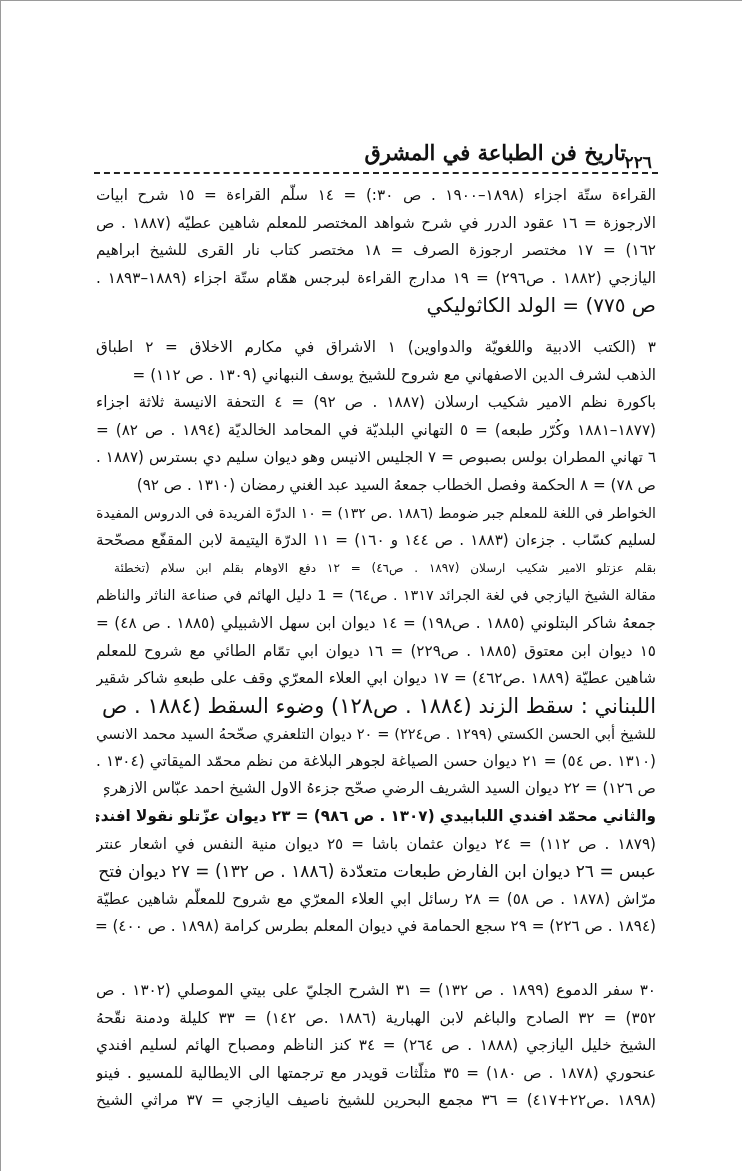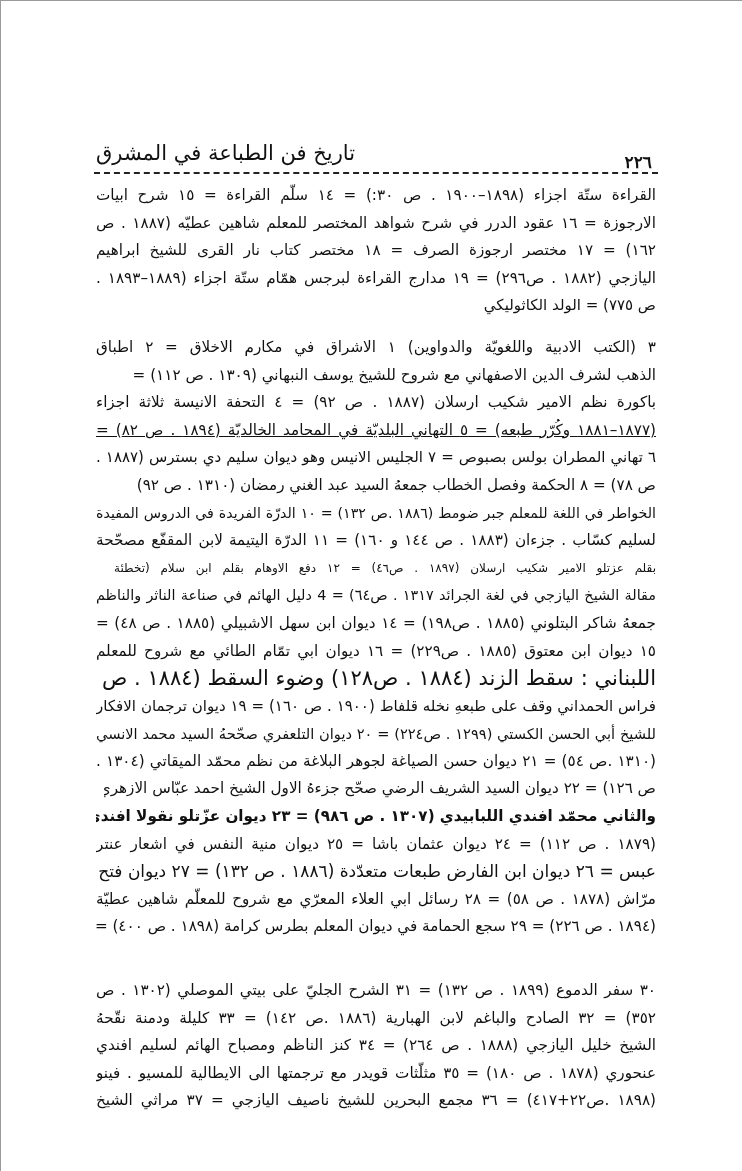--- a/index.html
+++ b/index.html
@@ -36,24 +36,24 @@
   }
   .running-head {
     position: relative;
     height: 34px;
   }
   .running-title {
     position: absolute;
     left: 0;
     right: 0;
     top: 0;
-    text-align: left;
+    text-align: right;
     font-family: "DejaVu Serif", serif;
     font-size: 21px;
-    font-weight: normal;
+    font-weight: bold;
     line-height: 30px;
     padding-right: 30px;
   }
   .page-number {
     position: absolute;
     right: 4px;
     top: 2px;
     font-family: "DejaVu Serif", serif;
     font-size: 17px;
     font-weight: bold;
@@ -104,38 +104,38 @@
     <div class="running-title">تاريخ فن الطباعة في المشرق</div>
   </div>
   <div class="head-rule"></div>
 
   <div class="body-text">
     <p class="para">
       <span class="line" style="font-size: 15.2px;">القراءة ستّة اجزاء (١٨٩٨–١٩٠٠ . ص ٣٠:) = ١٤ سلّم القراءة = ١٥ شرح ابيات</span>
       <span class="line" style="font-size: 15.2px;">الارجوزة = ١٦ عقود الدرر في شرح شواهد المختصر للمعلم شاهين عطيّه (١٨٨٧ . ص</span>
       <span class="line" style="font-size: 15.2px;">١٦٢) = ١٧ مختصر ارجوزة الصرف = ١٨ مختصر كتاب نار القرى للشيخ ابراهيم</span>
       <span class="line" style="font-size: 15.2px;">اليازجي (١٨٨٢ . ص٢٩٦) = ١٩ مدارج القراءة لبرجس همّام ستّة اجزاء (١٨٨٩–١٨٩٣ .</span>
-      <span class="line last" style="font-size: 15px;">ص ٧٧٥) = الولد الكاثوليكي</span>
+      <span class="line last" style="font-size: 20px;">ص ٧٧٥) = الولد الكاثوليكي</span>
     </p>
 
     <p class="para">
       <span class="line" style="font-size: 15.2px;">٣ (الكتب الادبية واللغويّة والدواوين) ١ الاشراق في مكارم الاخلاق = ٢ اطباق</span>
       <span class="line" style="font-size: 15.2px; margin-left: 35px;">الذهب لشرف الدين الاصفهاني مع شروح للشيخ يوسف النبهاني (١٣٠٩ . ص ١١٢) = ٣</span>
       <span class="line" style="font-size: 15.2px;">باكورة نظم الامير شكيب ارسلان (١٨٨٧ . ص ٩٢) = ٤ التحفة الانيسة ثلاثة اجزاء</span>
-      <span class="line" style="font-size: 15.2px; text-decoration: underline;">(١٨٧٧–١٨٨١ وكُرّر طبعه) = ٥ التهاني البلديّة في المحامد الخالديّة (١٨٩٤ . ص ٨٢) =</span>
+      <span class="line" style="font-size: 15.2px;">(١٨٧٧–١٨٨١ وكُرّر طبعه) = ٥ التهاني البلديّة في المحامد الخالديّة (١٨٩٤ . ص ٨٢) =</span>
       <span class="line" style="font-size: 15px;">٦ تهاني المطران بولس بصبوص = ٧ الجليس الانيس وهو ديوان سليم دي بسترس (١٨٨٧ .</span>
       <span class="line" style="font-size: 15.2px; margin-left: 36px;">ص ٧٨) = ٨ الحكمة وفصل الخطاب جمعهُ السيد عبد الغني رمضان (١٣١٠ . ص ٩٢) = ٩</span>
       <span class="line" style="font-size: 14.2px;">الخواطر في اللغة للمعلم جبر ضومط (١٨٨٦ .ص ١٣٢) = ١٠ الدرّة الفريدة في الدروس المفيدة</span>
       <span class="line" style="font-size: 15.2px;">لسليم كسّاب . جزءان (١٨٨٣ . ص ١٤٤ و ١٦٠) = ١١ الدرّة اليتيمة لابن المقفّع مصحّحة</span>
       <span class="line" style="font-size: 12px; margin-left: 18px;">بقلم عزتلو الامير شكيب ارسلان (١٨٩٧ . ص٤٦) = ١٢ دفع الاوهام بقلم ابن سلام (تخطئة</span>
-      <span class="line" style="font-size: 14.4px;">مقالة الشيخ اليازجي في لغة الجرائد ١٣١٧ . ص٦٤) = 4 دليل الهائم في صناعة الناثر والناظم</span>
+      <span class="line" style="font-size: 14.4px;">مقالة الشيخ اليازجي في لغة الجرائد ١٣١٧ . ص٦٤) = 1 دليل الهائم في صناعة الناثر والناظم</span>
       <span class="line" style="font-size: 15.2px;">جمعهُ شاكر البتلوني (١٨٨٥ . ص١٩٨) = ١٤ ديوان ابن سهل الاشبيلي (١٨٨٥ . ص ٤٨) =</span>
       <span class="line" style="font-size: 15.2px;">١٥ ديوان ابن معتوق (١٨٨٥ . ص٢٢٩) = ١٦ ديوان ابي تمّام الطائي مع شروح للمعلم</span>
+      <span class="line" style="font-size: 15.2px;">شاهين عطيّة (١٨٨٩ .ص٤٦٢) = ١٧ ديوان ابي العلاء المعرّي وقف على طبعهِ شاكر شقير</span>
       <span class="line" style="font-size: 21px;">اللبناني : سقط الزند (١٨٨٤ . ص١٢٨) وضوء السقط (١٨٨٤ . ص ٥٠) = ١٨ ديوان ابي</span>
-      <span class="line" style="font-size: 15px;">فراس الحمداني وقف على طبعهِ نخله قلفاط (١٩٠٠ . ص ١٦٠) = ١٩ ديوان ترجمان الافكار</span>
       <span class="line" style="font-size: 14.6px;">للشيخ أبي الحسن الكستي (١٢٩٩ . ص٢٢٤) = ٢٠ ديوان التلعفري صحّحهُ السيد محمد الانسي</span>
       <span class="line" style="font-size: 15.2px;">(١٣١٠ .ص ٥٤) = ٢١ ديوان حسن الصياغة لجوهر البلاغة من نظم محمّد الميقاتي (١٣٠٤ .</span>
       <span class="line" style="font-size: 15.2px; margin-left: 8px;">ص ١٢٦) = ٢٢ ديوان السيد الشريف الرضي صحّح جزءهُ الاول الشيخ احمد عبّاس الازهري</span>
       <span class="line" style="font-size: 15.2px; font-weight: bold;">والثاني محمّد افندي اللبابيدي (١٣٠٧ . ص ٩٨٦) = ٢٣ ديوان عزّتلو نقولا افندي نقّاش</span>
       <span class="line" style="font-size: 15.2px;">(١٨٧٩ . ص ١١٢) = ٢٤ ديوان عثمان باشا = ٢٥ ديوان منية النفس في اشعار عنتر</span>
       <span class="line" style="font-size: 17px;">عبس = ٢٦ ديوان ابن الفارض طبعات متعدّدة (١٨٨٦ . ص ١٣٢) = ٢٧ ديوان فتح الله</span>
       <span class="line" style="font-size: 15.2px;">مرّاش (١٨٧٨ . ص ٥٨) = ٢٨ رسائل ابي العلاء المعرّي مع شروح للمعلّم شاهين عطيّة</span>
       <span class="line" style="font-size: 15.2px;">(١٨٩٤ . ص ٢٢٦) = ٢٩ سجع الحمامة في ديوان المعلم بطرس كرامة (١٨٩٨ . ص ٤٠٠) =</span>
       <span class="line" style="font-size: 15.2px; margin-top: 36px;">٣٠ سفر الدموع (١٨٩٩ . ص ١٣٢) = ٣١ الشرح الجليّ على بيتي الموصلي (١٣٠٢ . ص</span>
       <span class="line" style="font-size: 15.2px;">٣٥٢) = ٣٢ الصادح والباغم لابن الهبارية (١٨٨٦ .ص ١٤٢) = ٣٣ كليلة ودمنة نقّحهُ</span>

